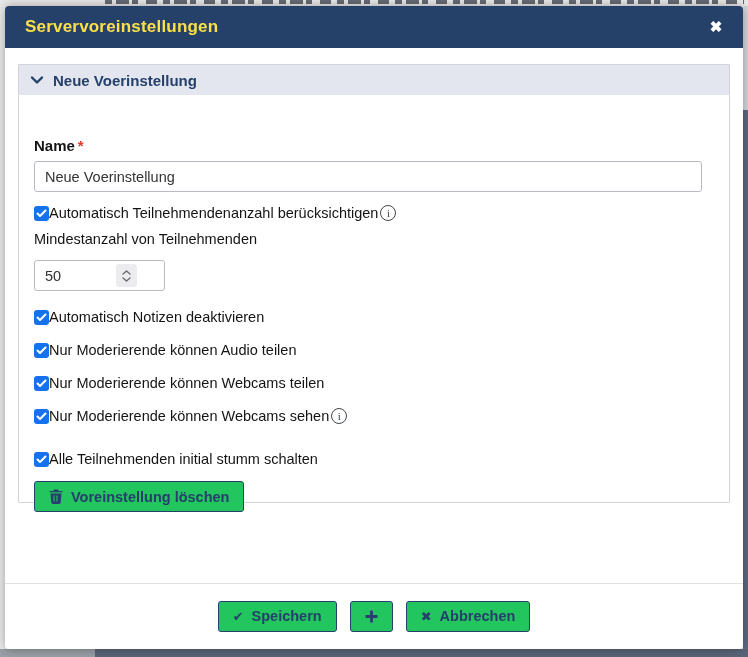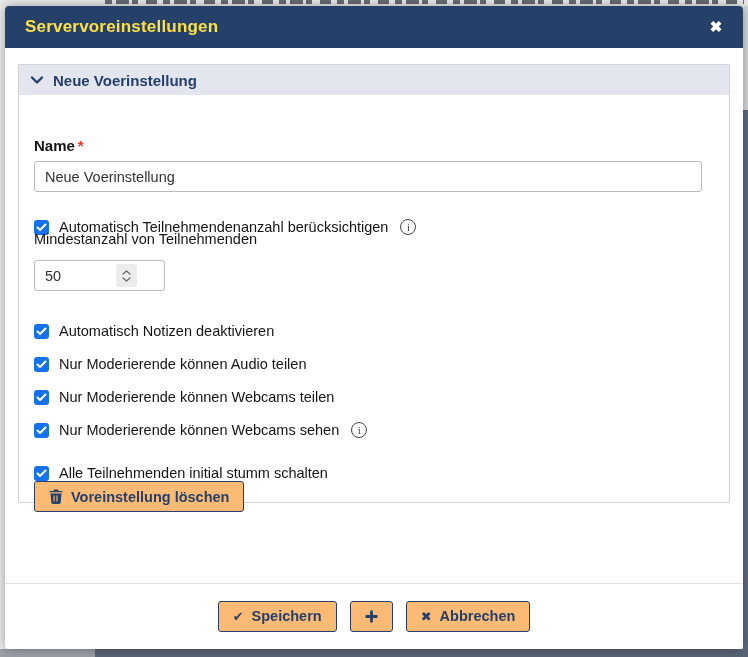--- a/index.html
+++ b/index.html
@@ -40,28 +40,28 @@
     font-family:"Liberation Sans","DejaVu Sans",sans-serif;background:#fff;}
 
   .num-wrap{position:absolute;left:15px;top:165px;width:107px;height:31px;}
   .num-input{width:131px;height:31px;box-sizing:border-box;border:1px solid #b9bac2;border-radius:3px;
     padding:0 28px 0 10px;font-size:14.5px;color:#333;font-family:Liberation Sans, sans-serif;
     appearance:none;-moz-appearance:textfield;background:#fff;}
   .num-input::-webkit-outer-spin-button,.num-input::-webkit-inner-spin-button{-webkit-appearance:none;margin:0;}
   .spinner{position:absolute;right:4px;top:4px;bottom:4px;width:21px;background:#ececef;border-radius:3px;
     display:flex;flex-direction:column;align-items:center;justify-content:center;gap:2px;cursor:pointer;}
 
-  .check-row{position:absolute;left:15px;height:20px;display:flex;align-items:center;gap:10px;cursor:pointer;margin-top:14px;}
+  .check-row{position:absolute;left:15px;height:20px;display:flex;align-items:center;cursor:pointer;}
   .cb{width:15px;height:15px;border-radius:3px;background:#1672ec;display:inline-flex;align-items:center;justify-content:center;flex:0 0 auto;}
   .cb-label{font-size:14.5px;color:#141414;}
   .info{width:16px;height:16px;border:1.3px solid #41464b;border-radius:50%;box-sizing:border-box;
     display:inline-flex;align-items:center;justify-content:center;color:#41464b;
     font-family:"Liberation Serif","DejaVu Serif",serif;font-size:11px;font-style:normal;line-height:1;margin-left:2px;}
 
-  .btn{display:inline-flex;align-items:center;gap:8px;background:#fdba74;border:1px solid #24406b;border-radius:3px;
+  .btn{display:inline-flex;align-items:center;gap:8px;background:#22c55e;border:1px solid #24406b;border-radius:3px;
     color:#24406b;font-size:14.5px;font-weight:700;height:31px;padding:0 14px;box-sizing:border-box;cursor:pointer;
     font-family:"Liberation Sans","DejaVu Sans",sans-serif;}
   .delete-btn{position:absolute;left:15px;top:386px;}
   .btn .glyph{font-size:13px;line-height:1;}
 
   .footer-divider{position:absolute;left:0;top:577px;width:738px;height:1px;background:#dee2e6;}
   .modal-footer{position:absolute;left:0;top:578px;width:738px;height:64px;display:flex;align-items:center;justify-content:center;gap:13px;}
 </style>
 </head>
 <body>

